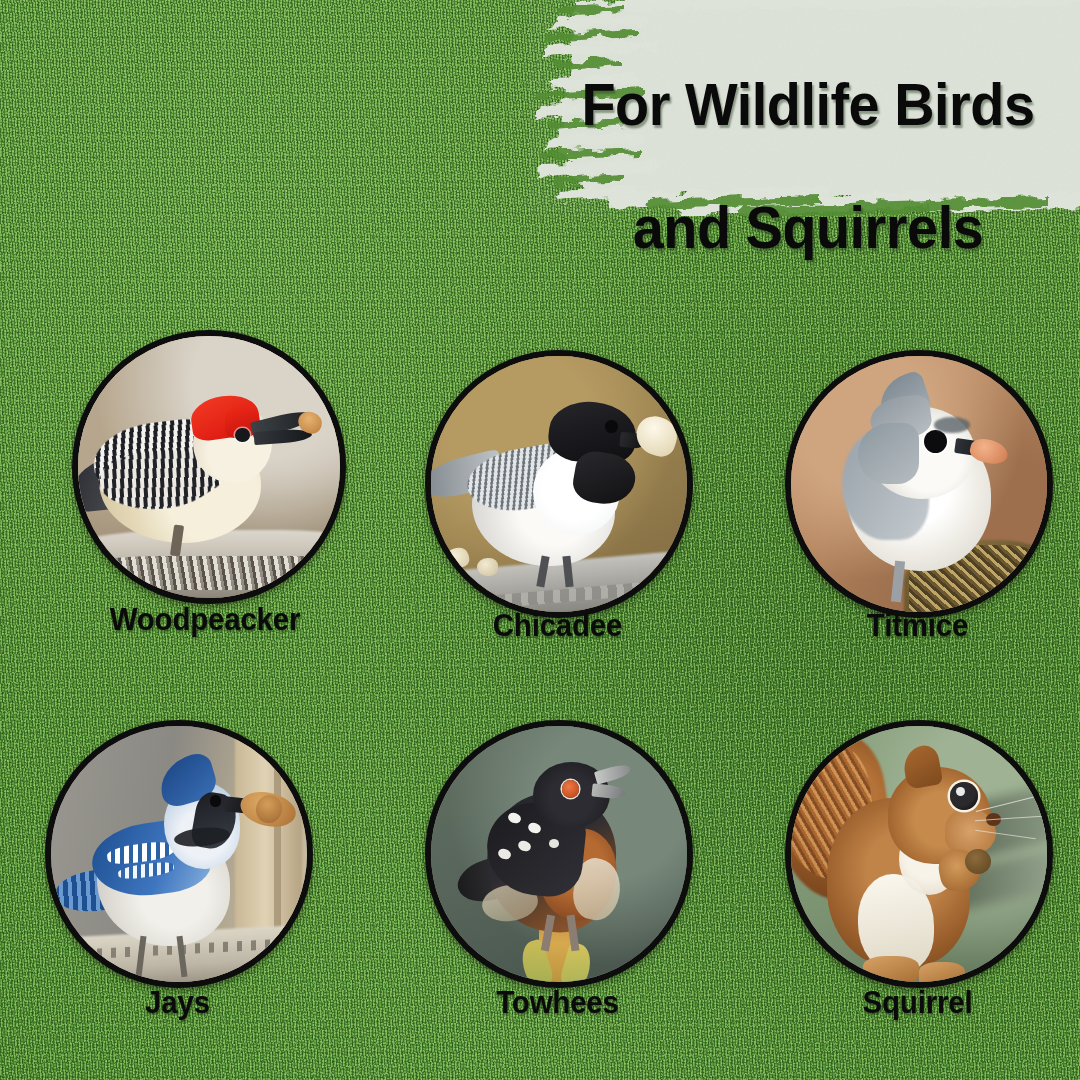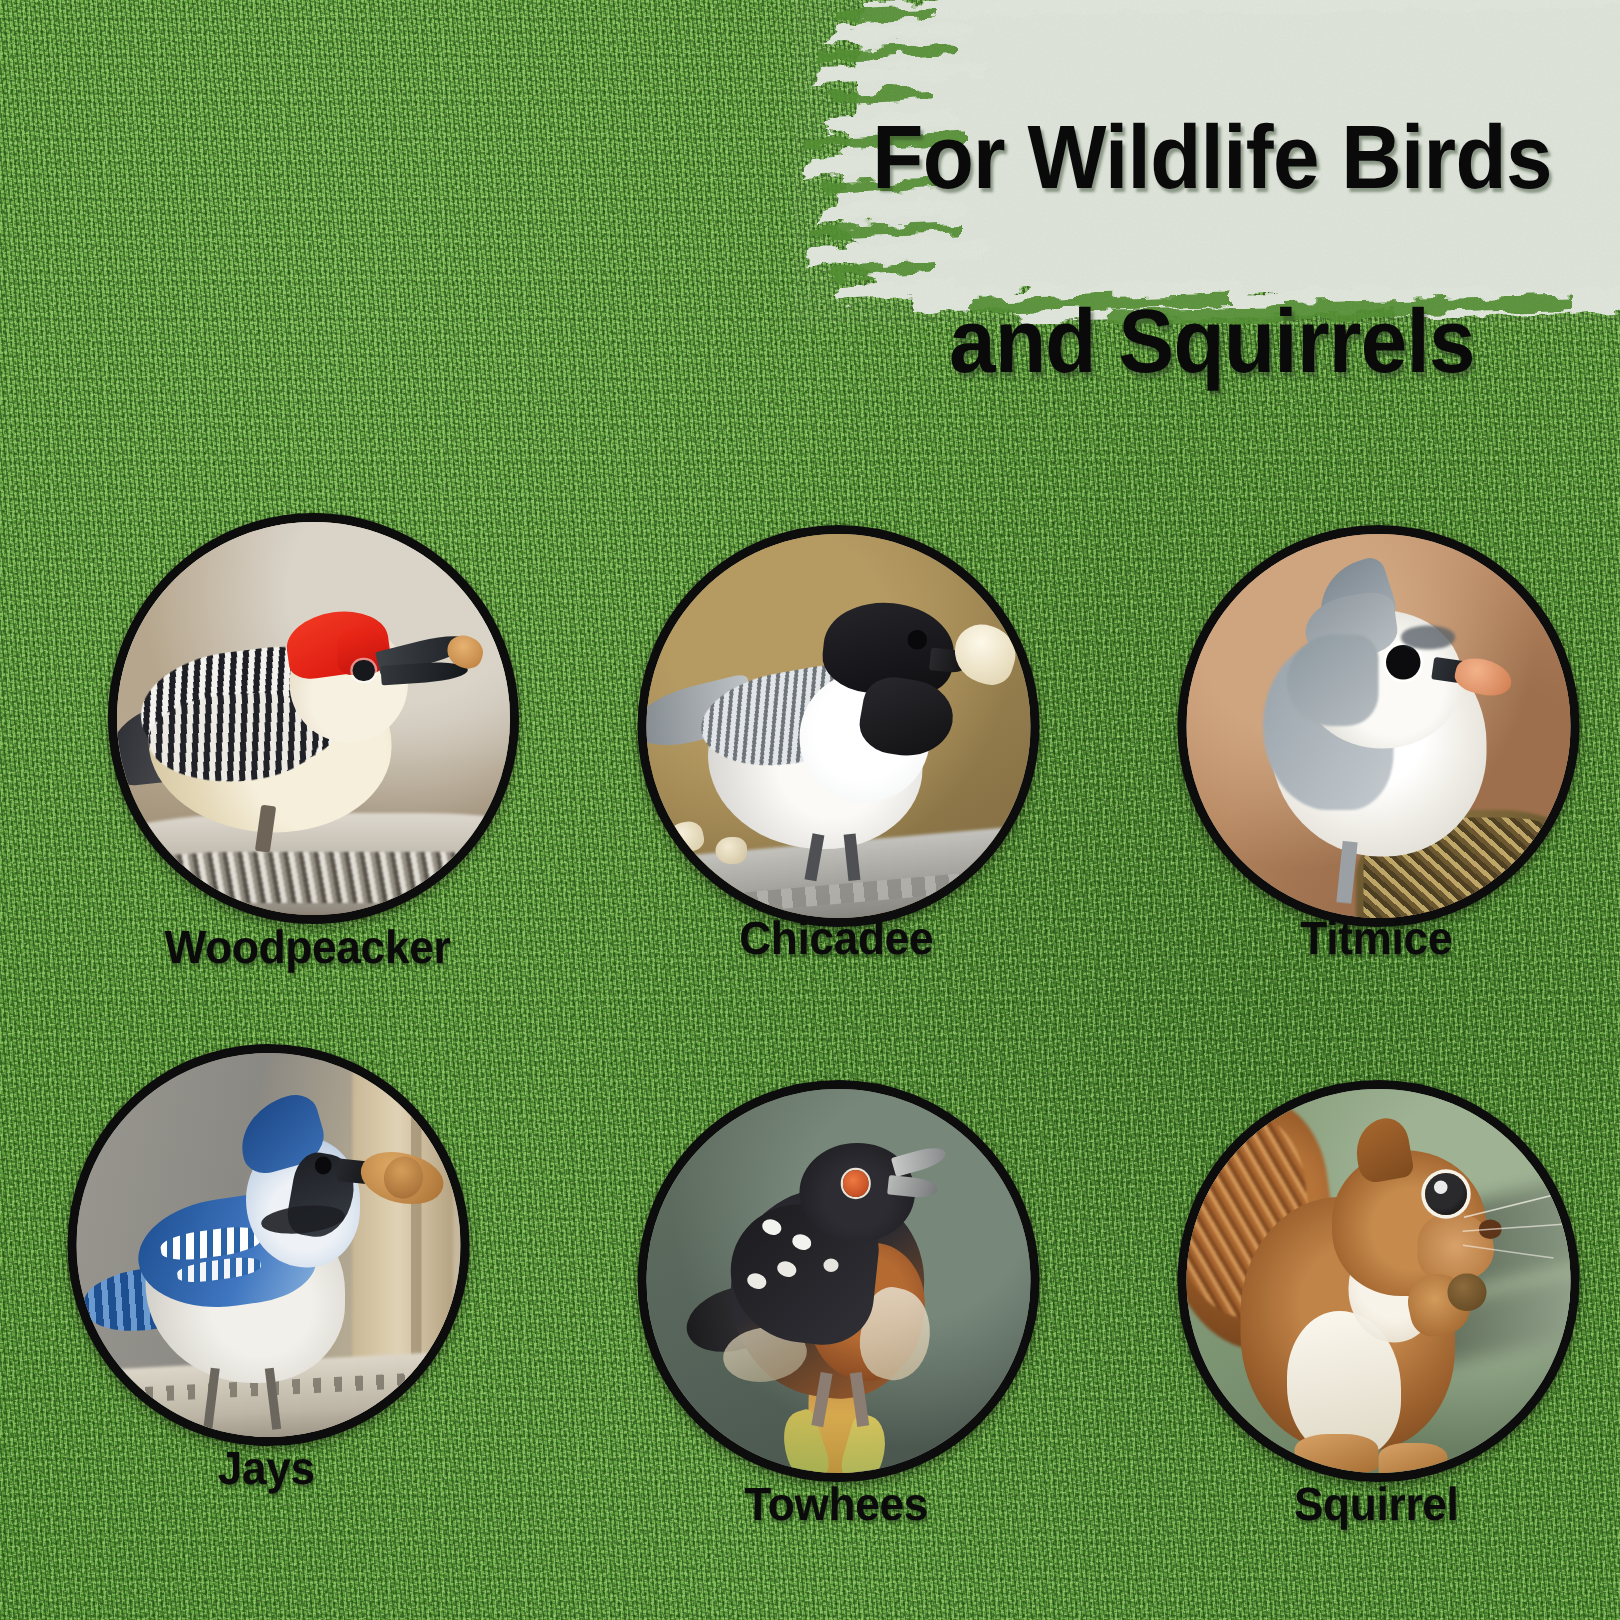--- a/index.html
+++ b/index.html
@@ -185,21 +185,21 @@
       </g>
       <rect x="0" y="0" width="560" height="222" filter="url(#paperNoise)" opacity="0.5"></rect>
     </svg>
 
     <div class="headline">
       <span class="l1">For Wildlife Birds</span>
       <span class="l2">and Squirrels</span>
     </div>
   </div>
 
-  <div class="cell" style="left:60px; top:330px; width:290px; height:330px;margin-top:12px;">
+  <div class="cell" style="left:60px; top:330px; width:290px; height:330px;">
     <div class="photo" style="left:12px; top:0; width:262px; height:262px;">
       <div class="scene">
 
         <div class="bg" style="background:
              linear-gradient(165deg,#cfc7bc 0%,#c2b49e 30%,#b49f82 58%,#a8advc 100%);"></div>
         <div class="bg" style="background:
              radial-gradient(circle at 72% 18%, #d9d3c8 0 26%, rgba(0,0,0,0) 60%),
              radial-gradient(circle at 18% 30%, #b6a68d 0 22%, rgba(0,0,0,0) 55%),
              linear-gradient(180deg, rgba(210,203,192,.95) 0 34%, rgba(167,150,124,.9) 62%, rgba(138,120,96,.95) 100%);"></div>
 
@@ -374,21 +374,21 @@
         <div class="sh" style="left:56%;top:24%;width:14%;height:6%;
              background:#5c646b;border-radius:50%;filter:blur(1.2px);opacity:.8;"></div>
 
         <div class="sh" style="left:40%;top:80%;width:4%;height:16%;
              background:#9aa0a4;transform:rotate(6deg);filter:blur(.4px);"></div>
       </div>
     </div>
     <div class="caption" style="top:258px; left:0;">Titmice</div>
   </div>
 
-  <div class="cell" style="left:45px; top:696px; width:265px; height:320px;">
+  <div class="cell" style="left:45px; top:720px; width:265px; height:320px;">
     <div class="photo" style="left:0; top:0; width:256px; height:256px;">
       <div class="scene">
         <div class="bg" style="background:
              linear-gradient(100deg,#9a9791 0%,#8b8983 42%,#b4a992 70%,#cdbfa2 100%);"></div>
 
         <div class="sh blur1" style="right:2%;top:0;width:26%;height:86%;
              background:linear-gradient(90deg,#c9b896,#e0d2b4 45%,#b5a382);"></div>
         <div class="sh" style="right:10%;top:0;width:3%;height:86%;background:#9d8c6e;opacity:.7;"></div>
 
         <div class="sh blur1" style="left:-6%;bottom:-2%;width:118%;height:22%;

